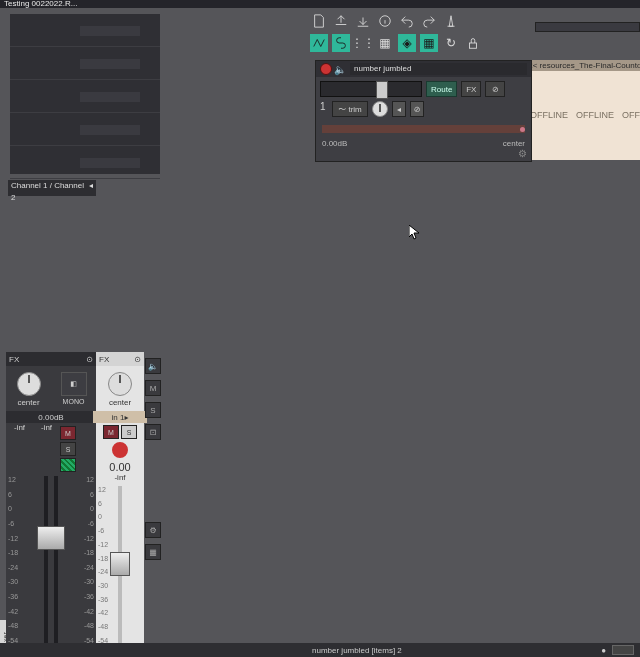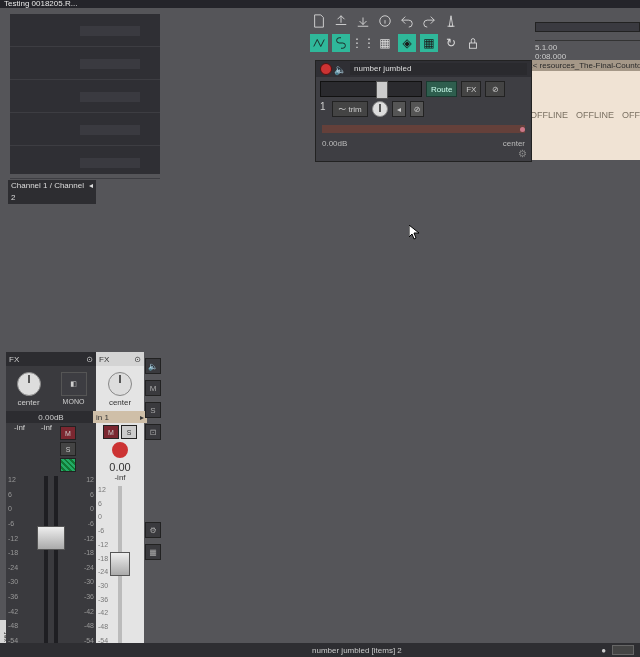--- a/index.html
+++ b/index.html
@@ -33,21 +33,21 @@
 .fl-row{display:flex;align-items:flex-start;gap:4px;padding:4px}
 .hslider{position:relative;width:100px;height:14px;background:#2a2a2e;border:1px solid #111}
 .hslider .thumb{position:absolute;top:-1px;width:10px;height:16px;background:#ccc;border:1px solid #555}
 .mini-btn{height:14px;padding:0 4px;font-size:8px;background:#2e5e4e;color:#cfe;border:1px solid #1a3a30;display:flex;align-items:center}
 .fx-btn{height:14px;width:18px;font-size:8px;background:#444;border:1px solid #222;display:flex;align-items:center;justify-content:center;color:#ccc}
 .env-line{height:8px;margin:4px 6px;background:linear-gradient(to right,#64403a,#64403a);position:relative}
 .env-dot{position:absolute;right:0;top:2px;width:5px;height:5px;border-radius:50%;background:#c78}
 .fl-foot{display:flex;justify-content:space-between;font-size:8px;color:#bbb;padding:2px 6px}
 .gear{position:absolute;right:3px;bottom:3px;width:10px;height:10px;color:#888}
 
-.chanbar{position:absolute;left:8px;top:180px;width:82px;height:24px;background:#2d2d31;font-size:8px;line-height:12px;padding:0 3px;color:#ddd;display:flex;justify-content:space-between}
+.chanbar{position:absolute;left:8px;top:180px;width:82px;height:16px;background:#2d2d31;font-size:8px;line-height:12px;padding:0 3px;color:#ddd;display:flex;justify-content:space-between}
 
 .wavepanel{position:absolute;left:10px;top:14px;width:150px;height:160px;background:#2f2f34}
 .wave-row{height:32px;border-bottom:1px solid #3d3d42;position:relative}
 .wave-stub{position:absolute;left:70px;top:12px;width:60px;height:10px;background:#3a3a40}
 
 .mixer{position:absolute;left:6px;top:352px;width:154px;height:305px;display:flex}
 
 .xer-tab{position:absolute;left:0;top:620px;width:10px;height:35px;background:#d6d6d6;color:#333;font-size:7px;display:flex;align-items:center;justify-content:center;writing-mode:vertical-rl;transform:rotate(180deg)}
 .chan{width:50px;display:flex;flex-direction:column;align-items:center}
 .chan.master{background:#3a3a3e}
@@ -81,21 +81,21 @@
 .status-sel{position:absolute;left:312px}
 .status-right{position:absolute;right:6px;display:flex;gap:6px;align-items:center}
 .status-box{width:20px;height:8px;border:1px solid #666;background:#444}
 
 .cursor{position:absolute;width:12px;height:16px}
 </style>
 </head>
 <body>
 
 <div class="titlebar">
-  <span>Testing 0018205.R...</span>
+  <span>Testing 0022022.R...</span>
 </div>
 
 <div class="wavepanel">
   <div class="wave-row">
       <div class="wave-stub"></div>
     </div>
   <div class="wave-row">
       <div class="wave-stub"></div>
     </div>
   <div class="wave-row">
@@ -168,24 +168,20 @@
         <svg viewBox="0 0 16 16">
           <rect x="4" y="8" width="8" height="6" fill="none" stroke="currentColor"></rect>
           <path d="M6 8V5a2 2 0 0 1 4 0v3" fill="none" stroke="currentColor"></path>
         </svg>
       </div>
   </div>
 </div>
 
 <div class="timeline-top">
   <div class="timeline-mini"></div>
-  <div class="timeline-readout">
-    <div>5.1.00</div>
-    <div>0:08.000</div>
-  </div>
 </div>
 
 <div class="arrange">
   <div class="arr-sidebar">
     <span class="arr-db">-inf</span>
     <div class="arr-badge">M</div>
     <div class="arr-badge grey">S</div>
   </div>
   <div class="clip-region">
     <div class="clip-title">&lt;&lt; resources_The-Final-Countd</div>
@@ -302,21 +298,21 @@
     </div>
   </div>
 
   <div class="chan light" style="width:48px">
     <div class="chan-head">
       <span>FX</span>
       <span>⊙</span>
     </div>
     <div class="knob"></div>
     <span class="chan-label" style="color:#333">center</span>
-    <div class="db-line" style="background:#cfbfa8;color:#333;display:flex;justify-content:space-between;padding:0 3px">
+    <div class="db-line" style="background:#cfbfa8;color:#333;display:flex;padding:0 3px">
       <span>in 1</span>
         <span>▸</span>
     </div>
     <div style="display:flex;gap:2px;margin-top:2px">
       <div class="sm red">M</div>
       <div class="sm" style="background:#ccc;color:#333">S</div>
     </div>
     <div class="rec-circle rec-filled"></div>
     <span style="font-size:11px;color:#333">0.00</span>
     <span style="font-size:8px;color:#333">-inf</span>

